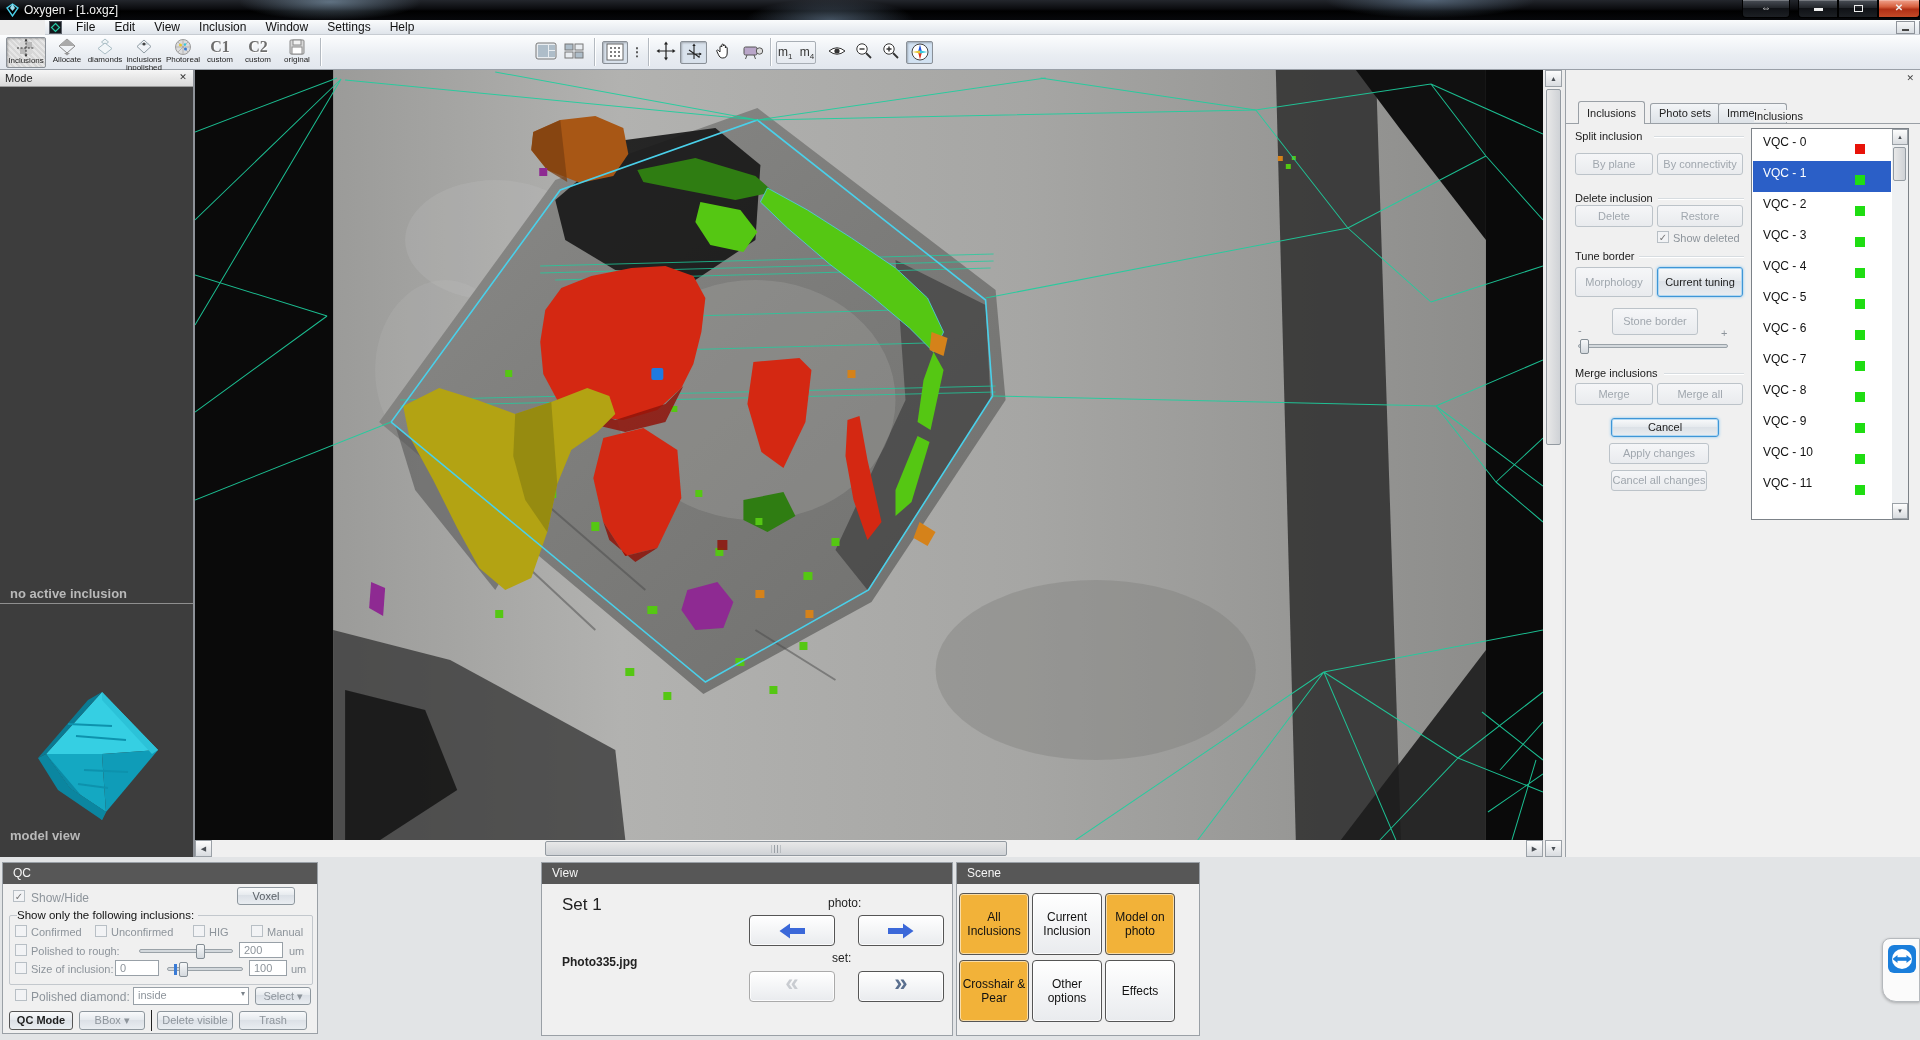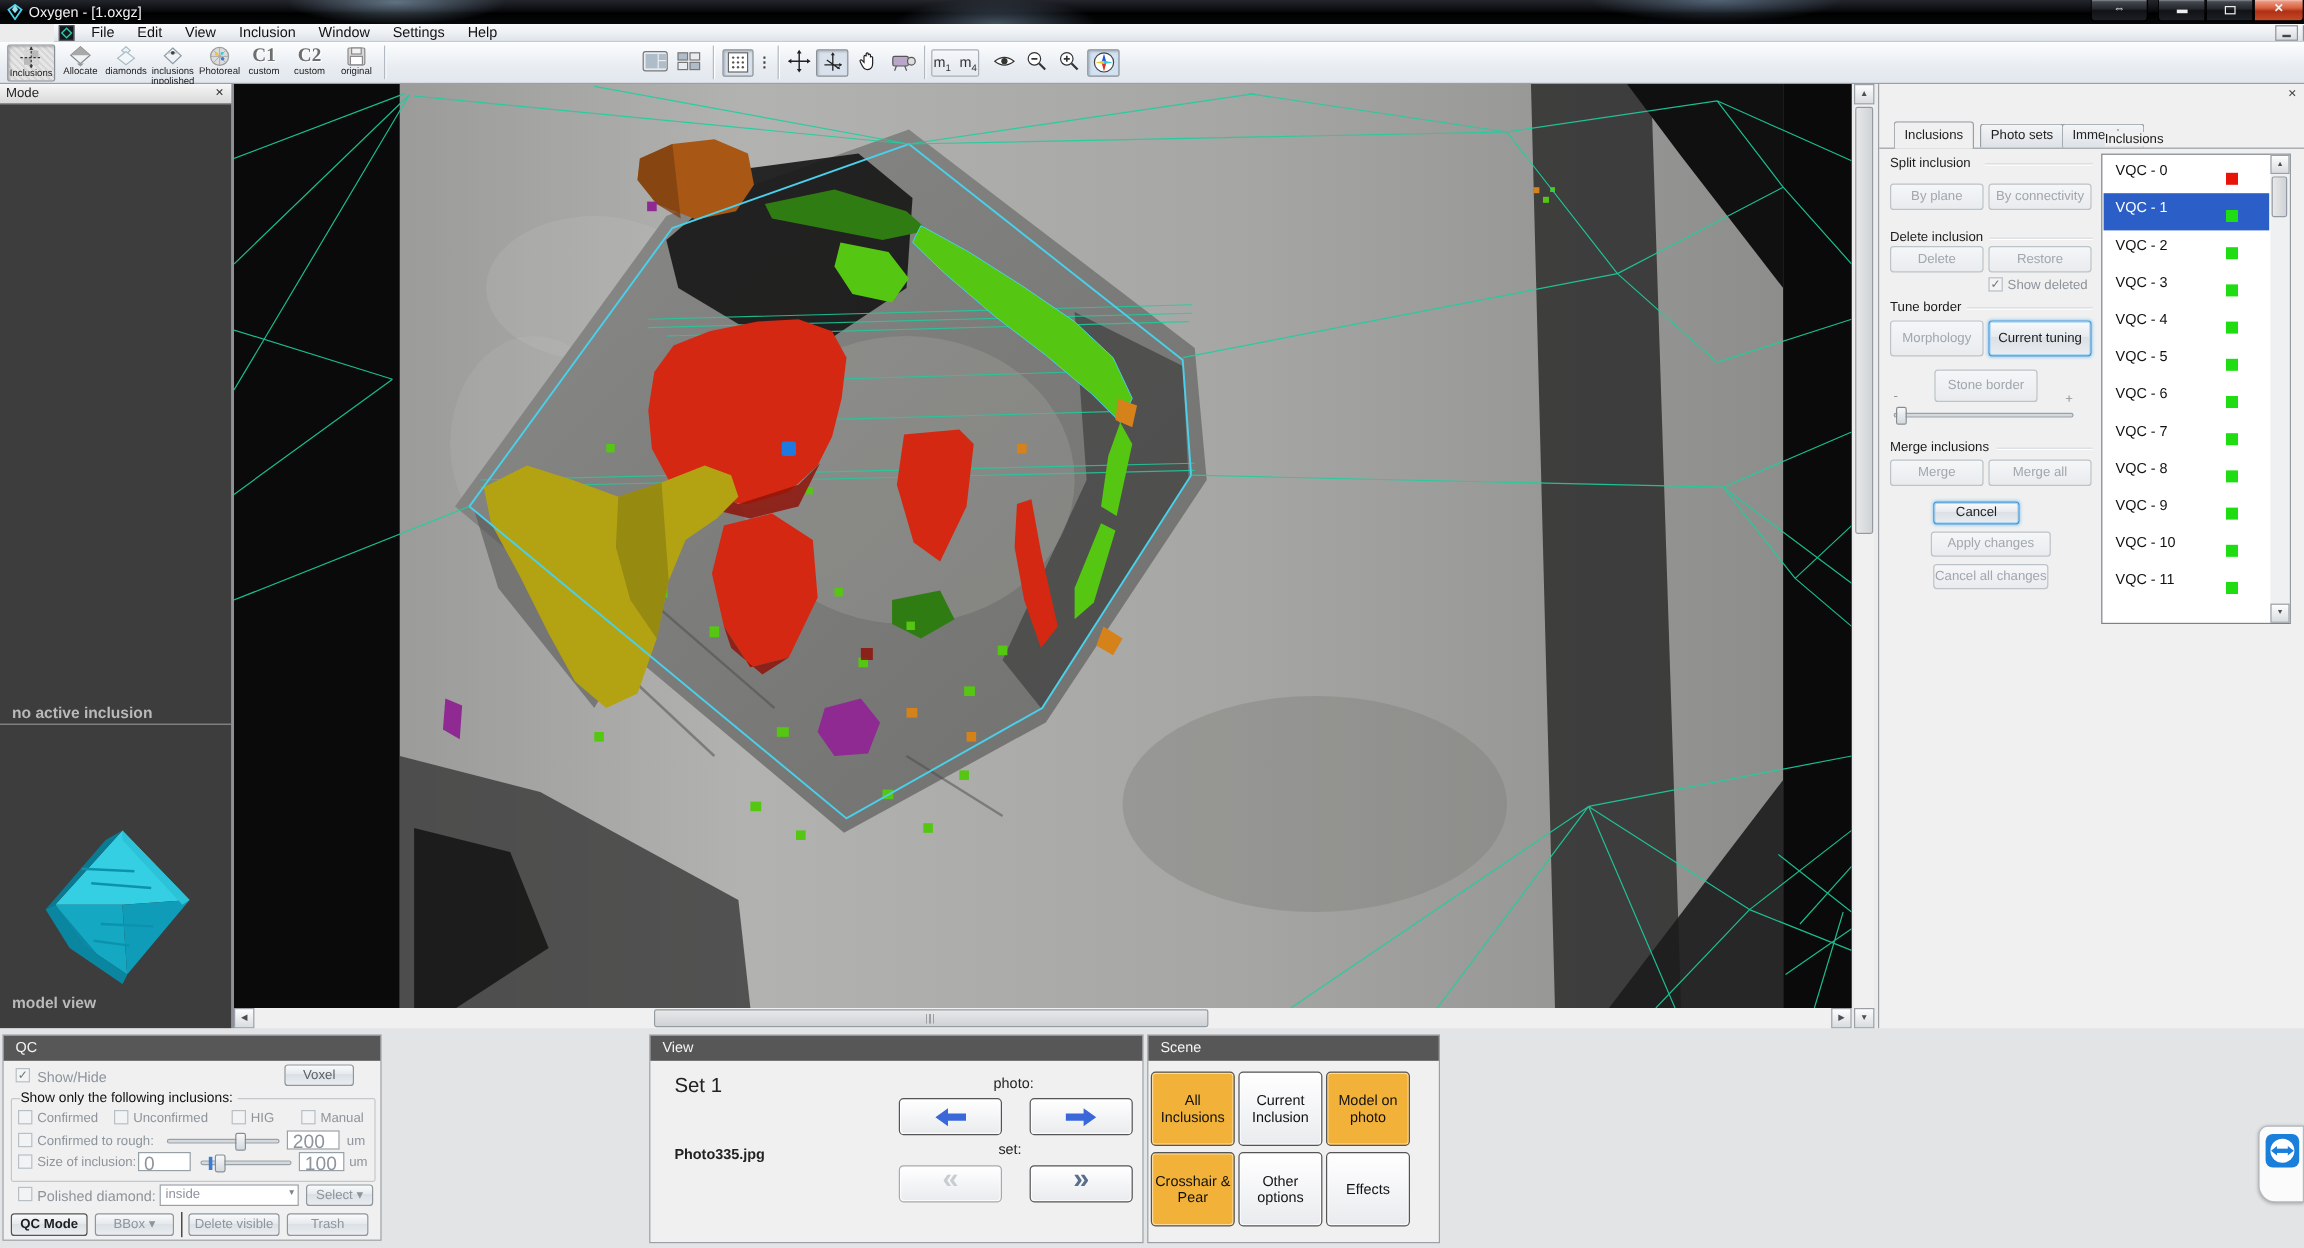--- a/index.html
+++ b/index.html
@@ -103,21 +103,21 @@
   .slider { position:absolute; height:4px; background:#d4d9dd; border:1px solid #9aa2a8; border-radius:2px; }
   .sl-thumb { position:absolute; top:-6px; width:9px; height:15px; background:linear-gradient(#f7f8f9,#d4d9de);
     border:1px solid #848d94; border-radius:2px; }
   .sl-tick { position:absolute; top:-4px; width:3px; height:11px; background:#3a7bd5; }
 
   
   .bottom-bg { position:absolute; left:0; top:857px; width:1920px; height:183px; background:#e2e4e6; }
   .panel { position:absolute; top:862px; background:#f0f0f0; border:1px solid #9aa0a6; }
   .panel-header { position:absolute; left:0; top:0; width:100%; height:21px; background:#575757; color:#f5f5f5;
     font-size:12px; line-height:20px; padding-left:10px; }
-  .field { position:absolute; background:#fff; border:1px solid #98a0a7; color:#8d949b; font-size:16px; padding:1px 4px; }
+  .field { position:absolute; background:#fff; border:1px solid #98a0a7; color:#8d949b; font-size:11px; padding:1px 4px; }
   .combo { position:absolute; background:#fff; border:1px solid #98a0a7; color:#8d949b; font-size:11px; padding:1px 4px; }
   .combo .arr { position:absolute; right:3px; top:1px; color:#7a828a; font-size:8px; }
   .orange-btn { border:1px solid #555; border-radius:4px; text-align:center; color:#111;
     box-shadow:inset 0 0 0 1px rgba(255,255,255,.55); }
   .white-btn { background:linear-gradient(#ffffff,#e9ebee); border:1px solid #555; border-radius:4px; text-align:center; color:#111;
     box-shadow:inset 0 0 0 1px rgba(255,255,255,.8); }
   .scene-btn { position:absolute; width:70px; height:62px; font-size:12px; display:flex; align-items:center; justify-content:center; padding:2px; line-height:14px; }
   .nav-btn { position:absolute; width:86px; height:31px; display:flex; align-items:center; justify-content:center; }
 
   .tv-bubble { position:absolute; right:0px; top:938px; width:38px; height:64px; background:#fbfbfb;
@@ -536,21 +536,21 @@
     <div class="lbl gray" style="left:155px;top:257px">+</div>
     <div class="slider" style="left:12px;top:274px;width:150px">
       <div class="sl-thumb" style="left:1px"></div>
     </div>
 
     <div class="grp-label" style="left:9px;top:297px">Merge inclusions</div>
     <div class="etch" style="left:98px;top:303px;width:80px"></div>
     <div class="btn disabled" style="left:9px;top:313px;width:78px;height:22px;line-height:20px">Merge</div>
     <div class="btn disabled" style="left:91px;top:313px;width:86px;height:22px;line-height:20px">Merge all</div>
 
-    <div class="btn focusblue" style="left:45px;top:348px;width:72px;height:19px;line-height:17px">Cancel</div>
+    <div class="btn focusblue" style="left:45px;top:348px;width:108px;height:19px;line-height:17px">Cancel</div>
     <div class="btn disabled" style="left:43px;top:373px;width:100px;height:21px;line-height:19px">Apply changes</div>
     <div class="btn disabled" style="left:45px;top:400px;width:96px;height:21px;line-height:19px">Cancel all changes</div>
 
     <div class="grp-label" style="left:188px;top:40px">Inclusions</div>
     <div class="listbox" style="left:185px;top:58px;width:158px;height:392px">
       <div style="position:absolute;left:1px;top:1px;right:17px;bottom:1px">
         <div class="inc-row">
           <span class="inc-label">VQC - 0</span>
           <span class="inc-swatch" style="background-color: rgb(232, 19, 9);"></span>
         </div>
@@ -621,21 +621,21 @@
     <span class="cb dis" style="left:12px;top:62px"></span>
     <div class="lbl gray" style="left:28px;top:63px">Confirmed</div>
     <span class="cb dis" style="left:92px;top:62px"></span>
     <div class="lbl gray" style="left:108px;top:63px">Unconfirmed</div>
     <span class="cb dis" style="left:190px;top:62px"></span>
     <div class="lbl gray" style="left:206px;top:63px">HIG</div>
     <span class="cb dis" style="left:248px;top:62px"></span>
     <div class="lbl gray" style="left:264px;top:63px">Manual</div>
 
     <span class="cb dis" style="left:12px;top:81px"></span>
-    <div class="lbl gray" style="left:28px;top:82px">Confirmed to rough:</div>
+    <div class="lbl gray" style="left:28px;top:82px">Polished to rough:</div>
     <div class="slider" style="left:136px;top:86px;width:94px">
       <div class="sl-thumb" style="left:56px"></div>
     </div>
     <div class="field" style="left:236px;top:79px;width:44px;height:16px">200</div>
     <div class="lbl gray" style="left:286px;top:82px">um</div>
 
     <span class="cb dis" style="left:12px;top:99px"></span>
     <div class="lbl gray" style="left:28px;top:100px">Size of inclusion:</div>
     <div class="field" style="left:112px;top:97px;width:44px;height:16px">0</div>
     <div class="slider" style="left:164px;top:104px;width:76px">

